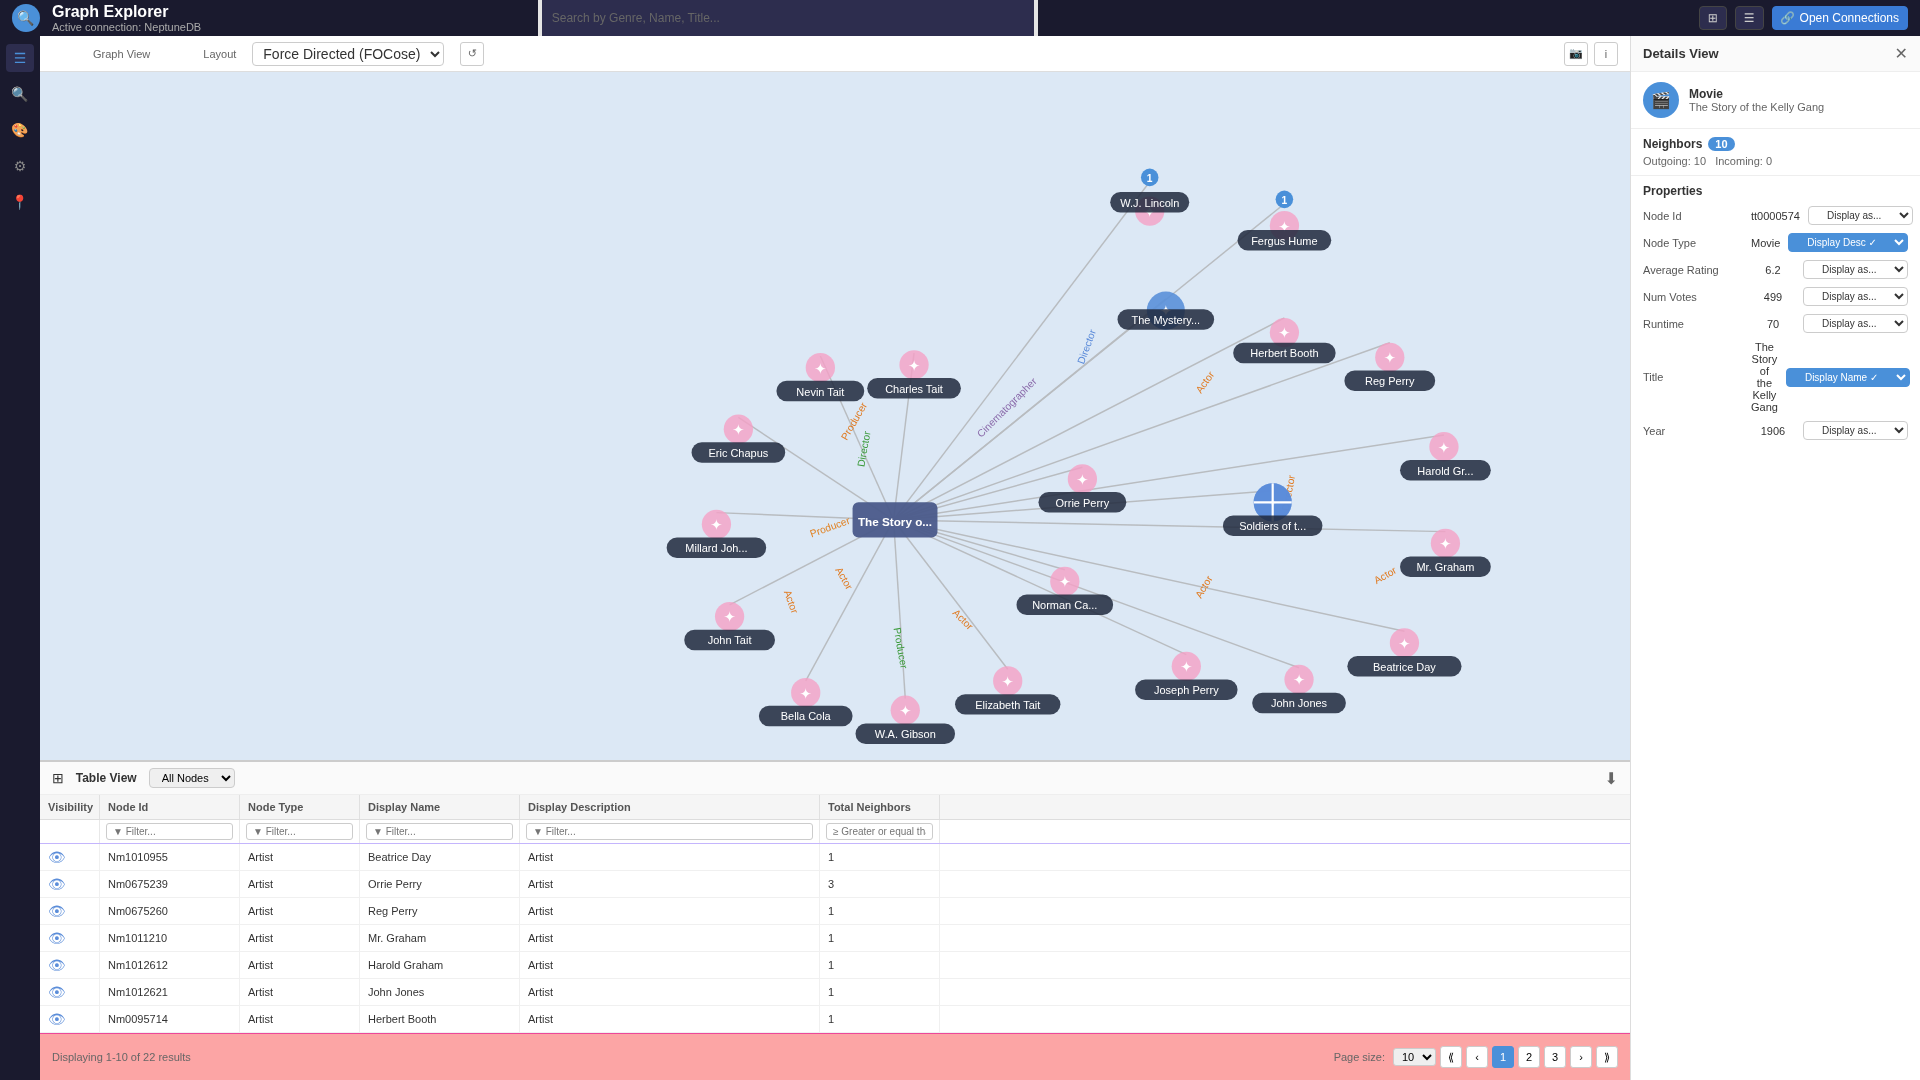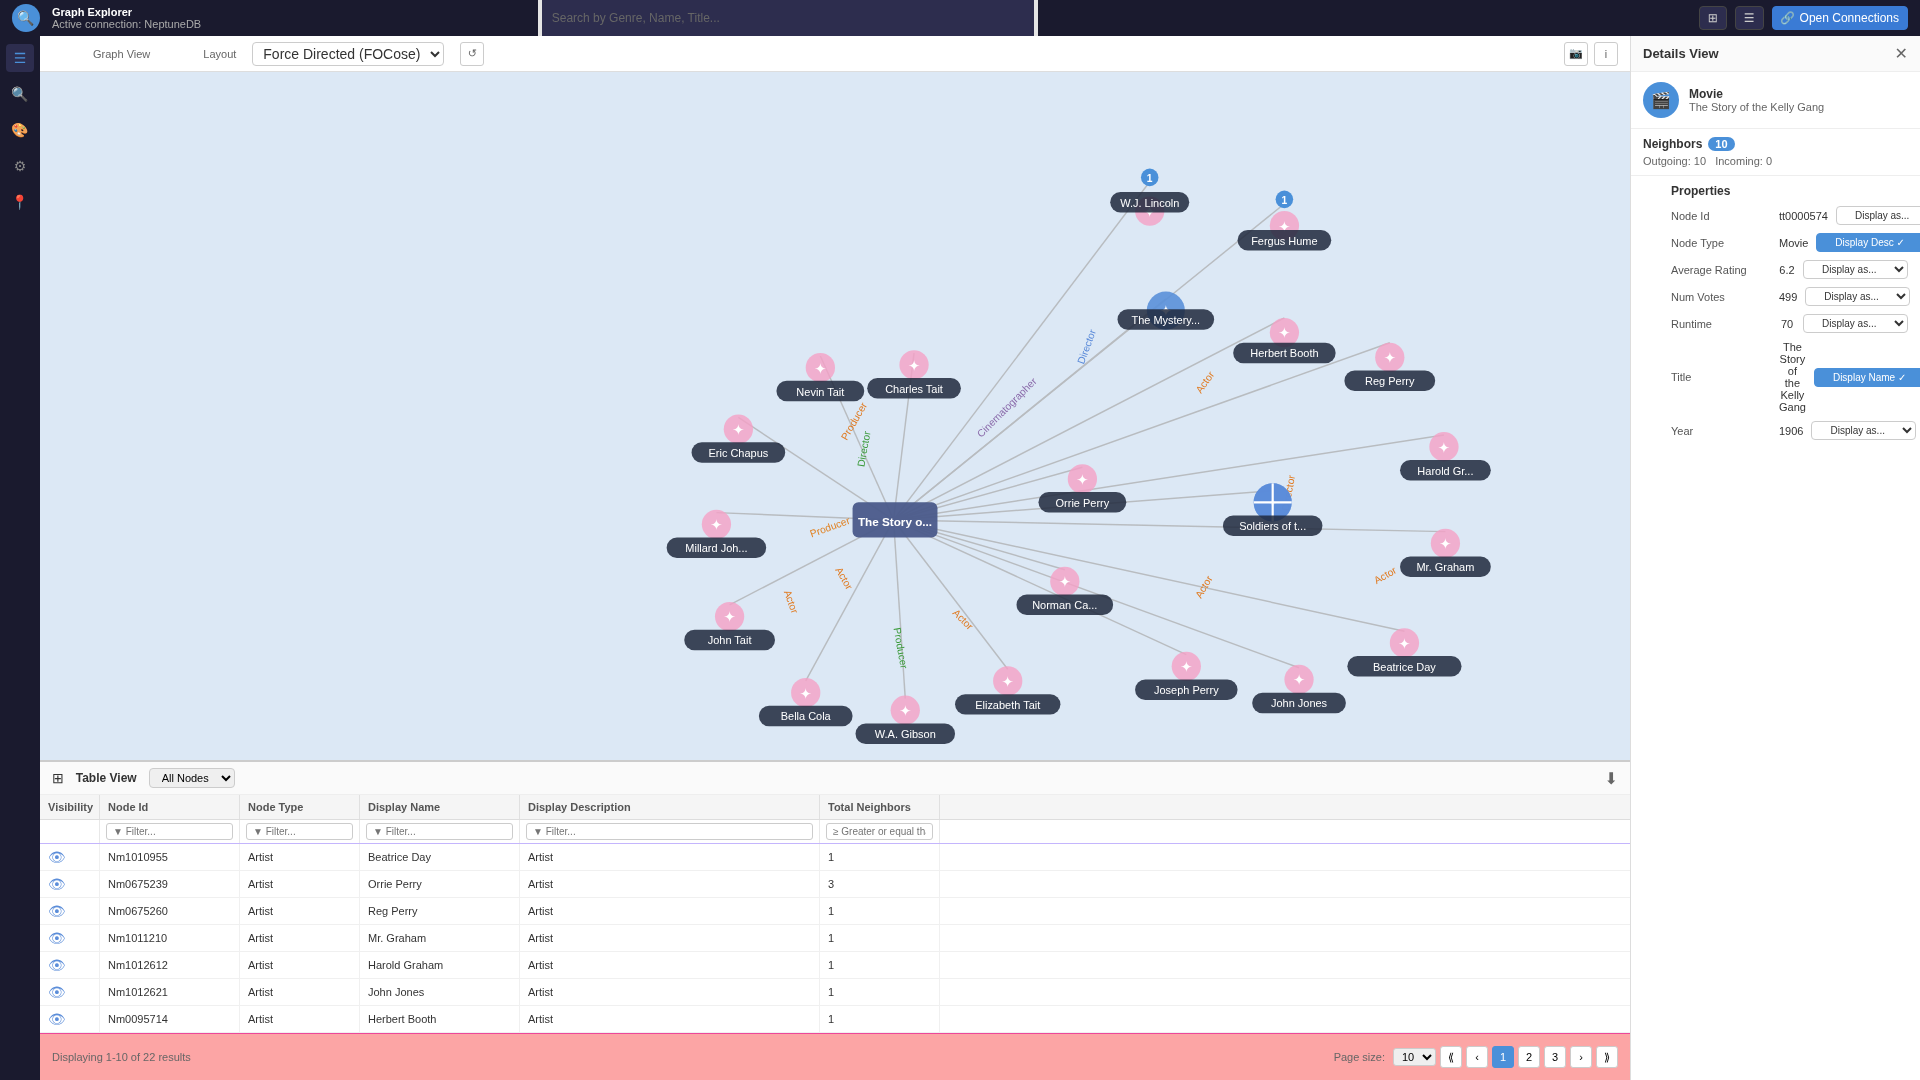--- a/index.html
+++ b/index.html
@@ -1,21 +1,21 @@
 <!DOCTYPE html>
 <html><head>
   <meta charset="utf-8">
   <style>
     * { box-sizing: border-box; margin: 0; padding: 0; }
     body { font-family: -apple-system, BlinkMacSystemFont, 'Segoe UI', sans-serif; font-size: 12px; background: #f0f2f5; color: #333; overflow: hidden; width: 1920px; height: 1080px; }
 
     
     .topbar { display: flex; align-items: center; background: #1a1a2e; height: 36px; padding: 0 12px; gap: 12px; }
     .topbar-logo { width: 28px; height: 28px; background: #4a90d9; border-radius: 50%; display: flex; align-items: center; justify-content: center; color: white; font-size: 14px; flex-shrink: 0; }
-    .topbar-title { color: white; font-size: 11px; font-weight: 600; }
+    .topbar-title { color: white; font-size: 16px; font-weight: 600; }
     .topbar-subtitle { color: #aaa; font-size: 11px; }
     .topbar-title-group { flex: 0 0 auto; }
     .topbar-search { flex: 1; max-width: 500px; margin: 0 auto; }
     .topbar-search input { width: 100%; background: #2d2d4e; border: 4px solid #e5e5e5; border-radius: 4px; padding: 16px 10px; color: #ec4899; font-size: 12px; outline: none; }
     .topbar-search input::placeholder { color: #666; }
     .topbar-right { margin-left: auto; display: flex; align-items: center; gap: 8px; }
     .topbar-icon-btn { background: #2d2d4e; border: 1px solid #444; border-radius: 4px; color: #ccc; padding: 4px 8px; cursor: pointer; font-size: 12px; display: flex; align-items: center; gap: 4px; }
     .topbar-icon-btn.primary { background: #3a7bd5; border-color: #3a7bd5; color: white; }
 
     
@@ -74,21 +74,21 @@
     .movie-info { display: flex; align-items: center; gap: 10px; padding: 10px 12px; border-bottom: 1px solid #eee; }
     .movie-icon { width: 36px; height: 36px; background: #4a90d9; border-radius: 50%; display: flex; align-items: center; justify-content: center; color: white; font-size: 16px; flex-shrink: 0; }
     .movie-type { font-size: 12px; font-weight: 600; color: #333; }
     .movie-name { font-size: 11px; color: #666; }
 
     .neighbors-section { padding: 8px 12px; border-bottom: 1px solid #eee; }
     .neighbors-title { font-size: 12px; font-weight: 600; margin-bottom: 4px; display: flex; align-items: center; gap: 6px; }
     .badge { background: #4a90d9; color: white; border-radius: 10px; padding: 1px 7px; font-size: 11px; }
     .neighbors-detail { font-size: 11px; color: #666; }
 
-    .properties-section { padding: 8px 12px; margin-left: 28px; }
+    .properties-section { padding: 8px 12px; }
     .properties-title { font-size: 12px; font-weight: 600; margin-bottom: 8px; }
     .prop-row { display: flex; align-items: center; justify-content: space-between; margin-bottom: 8px; gap: 8px; }
     .prop-key { font-size: 11px; color: #555; flex: 0 0 100px; }
     .prop-value { font-size: 11px; color: #333; flex: 1; text-align: center; }
     .prop-dropdown { border: 1px solid #ccc; border-radius: 4px; padding: 2px 14px; font-size: 10px; color: #333; background: white; cursor: pointer; white-space: nowrap; }
     .prop-dropdown.blue { background: #4a90d9; color: white; border-color: #4a90d9; }
 
     
     svg.graph-svg { width: 100%; height: 100%; }
   </style>

